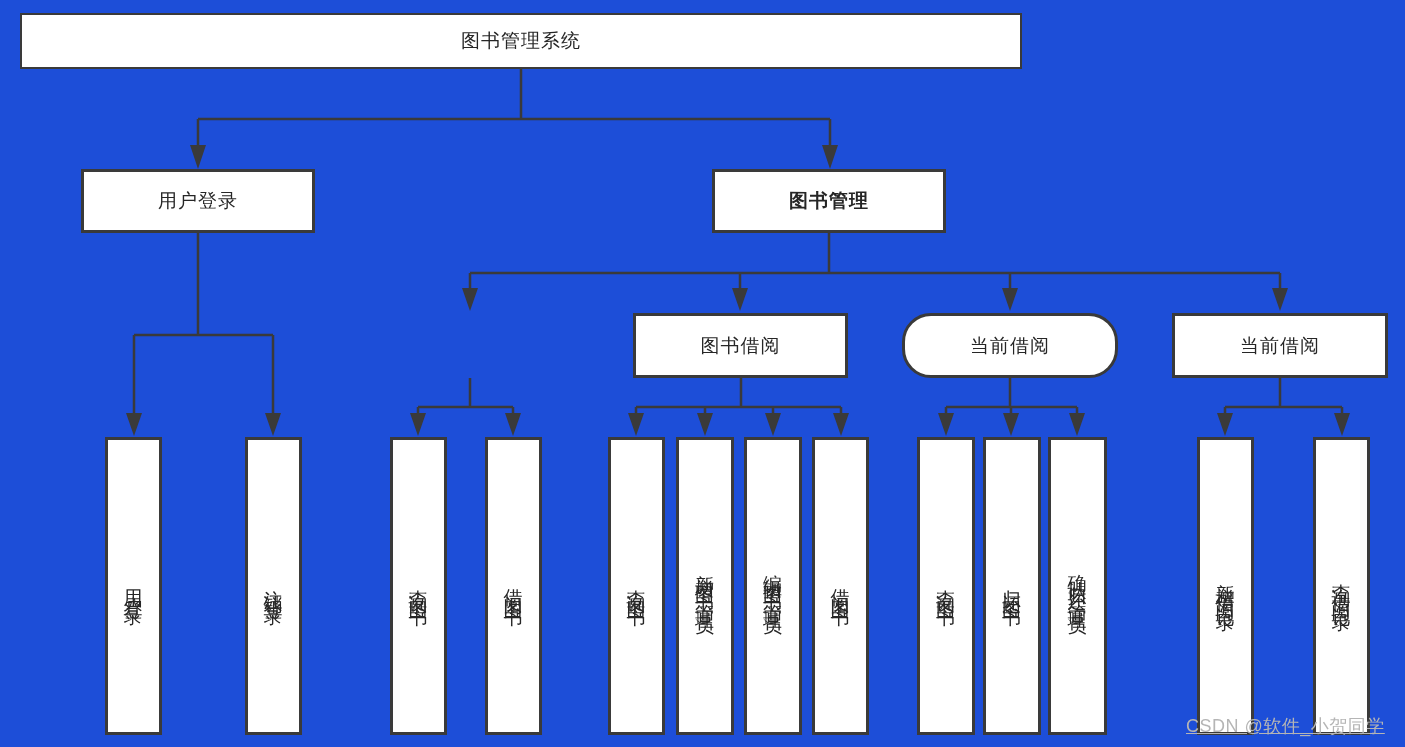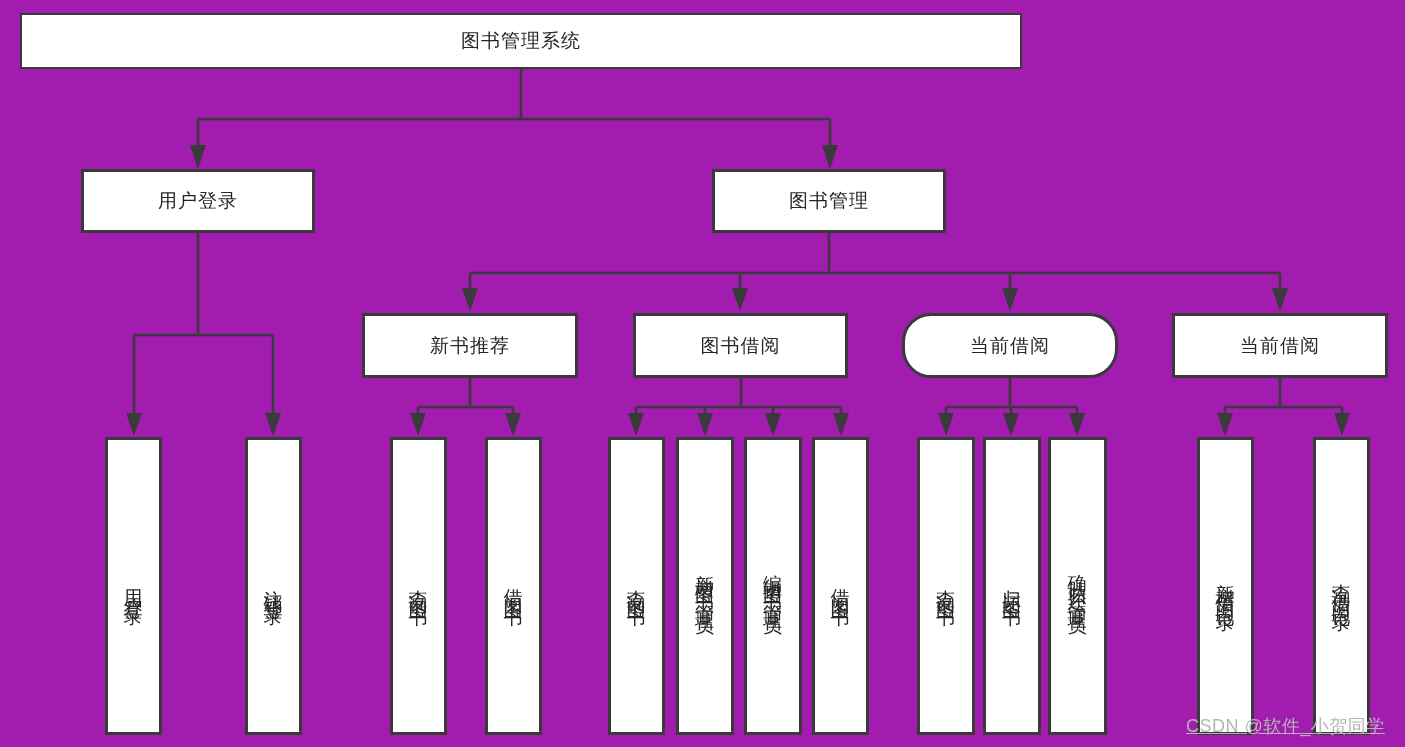--- a/index.html
+++ b/index.html
@@ -5,21 +5,21 @@
   html, body {
     margin: 0;
     padding: 0;
     background: #ffffff;
     font-family: "Liberation Sans", "DejaVu Sans", sans-serif;
   }
   .canvas {
     position: relative;
     width: 1405px;
     height: 747px;
-    background: #a21caf;
+    background: #1d4ed8;
     overflow: hidden;
   }
   svg.connectors {
     position: absolute;
     left: 0; top: 0;
     width: 1405px;
     height: 747px;
   }
   .box {
     position: absolute;
@@ -35,21 +35,21 @@
     text-align: center;
   }
   .box.root {
     left: 20px; top: 13px;
     width: 1002px; height: 56px;
     border-width: 2px;
     font-size: 19px;
   }
   .box.l2 { top: 169px; width: 234px; height: 64px; }
   .box.l2.user { left: 81px; }
-  .box.l2.book { left: 712px; }
+  .box.l2.book { left: 712px; font-weight: bold; }
   .box.l3 { top: 313px; width: 216px; height: 65px; }
   .box.l3.recommend { left: 362px; }
   .box.l3.borrow    { left: 633px; width: 215px; justify-content: center; }
   .box.l3.current   { left: 902px; border-radius: 29px; }
   .box.l3.records   { left: 1172px; }
   .box.leaf {
     top: 437px;
     width: 57px; height: 298px;
   }
   .leaf .vtext {
@@ -125,23 +125,20 @@
     <span>图书管理系统</span>
   </div>
 
   <div class="box l2 user">
     <span>用户登录</span>
   </div>
   <div class="box l2 book">
     <span>图书管理</span>
   </div>
 
-  <div class="box l3 recommend">
-    <span>新书推荐</span>
-  </div>
   <div class="box l3 borrow">
     <span>图书借阅</span>
   </div>
   <div class="box l3 current">
     <span>当前借阅</span>
   </div>
   <div class="box l3 records">
     <span>当前借阅</span>
   </div>
 

